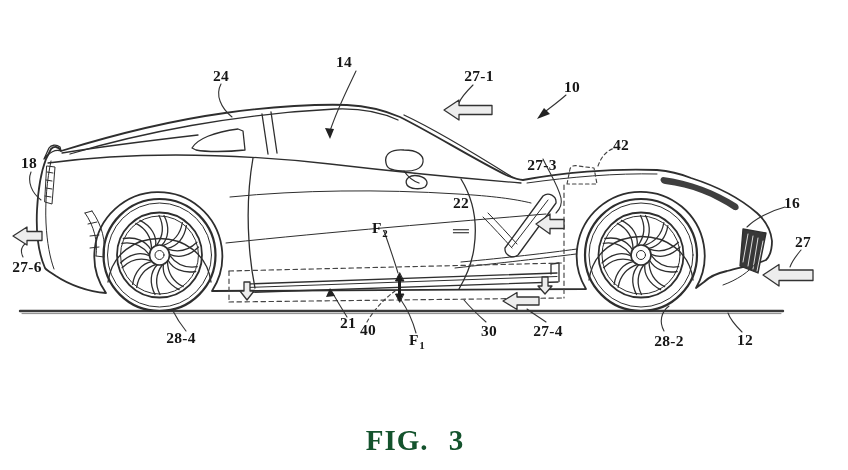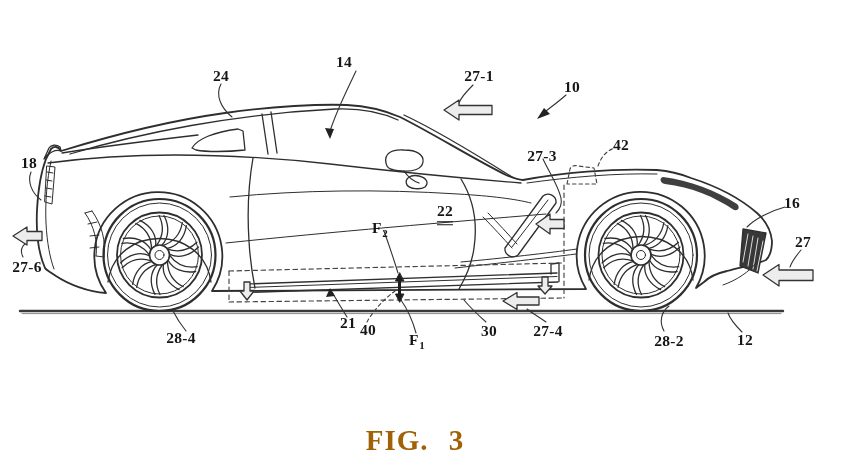--- a/index.html
+++ b/index.html
@@ -6,25 +6,25 @@
   body{width:848px;height:470px;overflow:hidden;font-family:"Liberation Serif", serif;}
   #stage{position:relative;width:848px;height:374px;background:#fff;}
   #drawing{position:absolute;left:0;top:0;}
   .ref{
     position:absolute;transform:translate(-50%,-50%);
     font-family:"Liberation Serif", serif;font-weight:bold;
     font-size:15.5px;color:#161616;letter-spacing:.3px;white-space:nowrap;
     line-height:1;
   }
   .ref .sub{font-size:11px;vertical-align:-4px;margin-left:.5px;}
-  .ref.underlined{border-bottom:4px double #161616;padding-bottom:2px;}
+  .ref.underlined{border-bottom:4px double #161616;padding-bottom:18px;margin-left:16px;}
   #caption{
     position:absolute;left:415px;top:440px;transform:translate(-50%,-50%);
     font-family:"Liberation Serif", serif;font-weight:bold;font-size:29px;
-    color:#a16207;letter-spacing:1px;word-spacing:12px;white-space:nowrap;
+    color:#14532d;letter-spacing:1px;word-spacing:12px;white-space:nowrap;
   }
   svg *{vector-effect:non-scaling-stroke;}
 </style>
 </head>
 <body>
 
 <div id="stage">
 
 <svg id="drawing" width="848" height="470" viewBox="0 0 848 470" fill="none" stroke="#2e2e2e" stroke-width="1.3" stroke-linecap="round" stroke-linejoin="round">
 
@@ -200,21 +200,21 @@
     <path d="M399.5,279 L399.5,296" stroke-width="3"></path>
     <path d="M399.5,273 L395.5,281 L403.5,281 Z" stroke-width="1"></path>
     <path d="M399.5,302 L395.5,294 L403.5,294 Z" stroke-width="1"></path>
   </g>
 </svg>
 
 <span class="ref" style="left:221px;top:76px">24</span>
 <span class="ref" style="left:344px;top:62px">14</span>
 <span class="ref" style="left:479px;top:76px">27-1</span>
 <span class="ref" style="left:572px;top:87px">10</span>
-<span class="ref" style="left:542px;top:156px">27-3</span>
+<span class="ref" style="left:542px;top:165px">27-3</span>
 <span class="ref" style="left:621px;top:145px">42</span>
 <span class="ref underlined" style="left:445px;top:214px">22</span>
 <span class="ref" style="left:380px;top:229px"><span>F</span><span class="sub">2</span></span>
 <span class="ref" style="left:29px;top:163px">18</span>
 <span class="ref" style="left:27px;top:267px">27-6</span>
 <span class="ref" style="left:181px;top:338px">28-4</span>
 <span class="ref" style="left:348px;top:323px">21</span>
 <span class="ref" style="left:368px;top:330px">40</span>
 <span class="ref" style="left:417px;top:341px"><span>F</span><span class="sub">1</span></span>
 <span class="ref" style="left:489px;top:331px">30</span>

